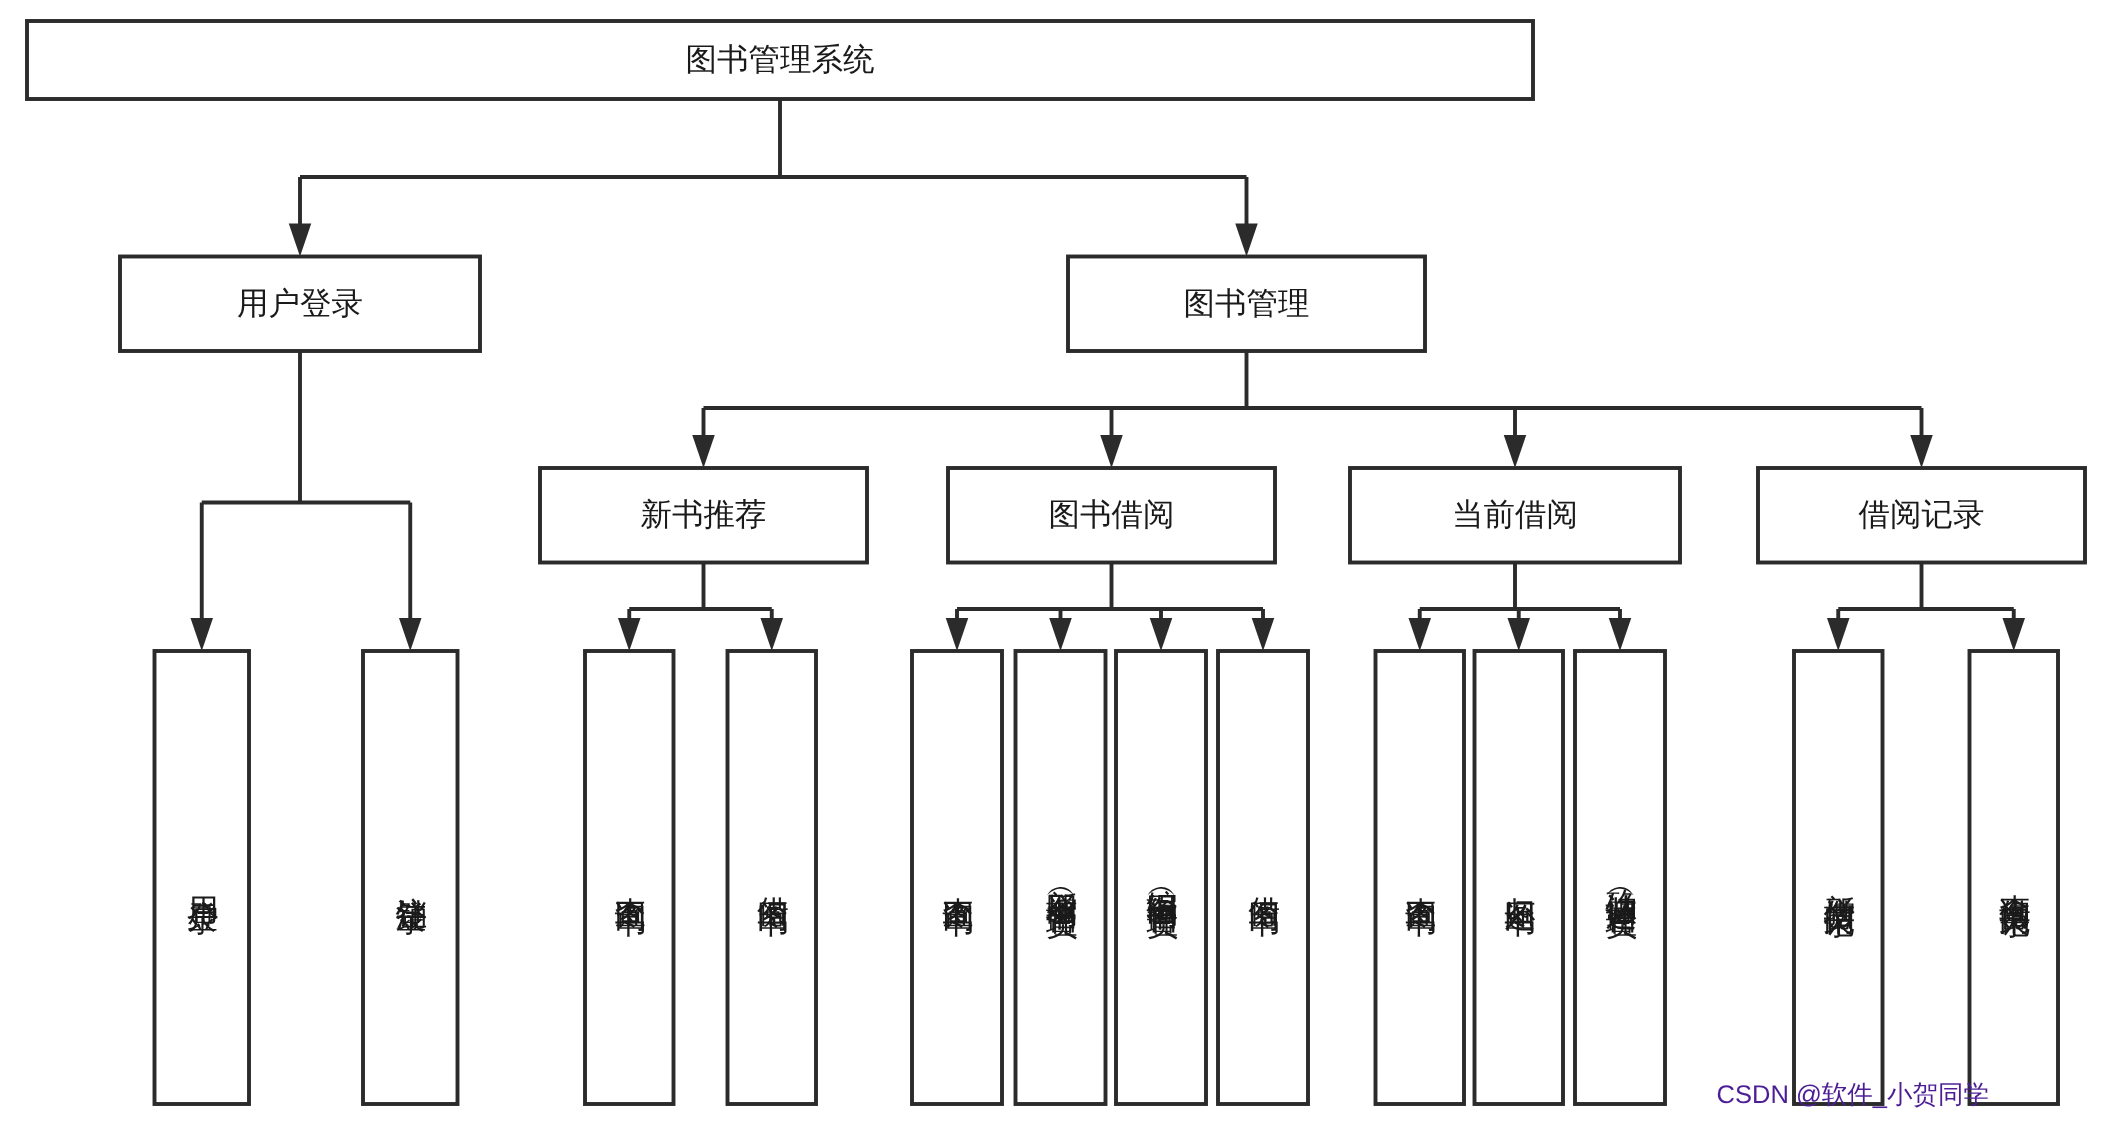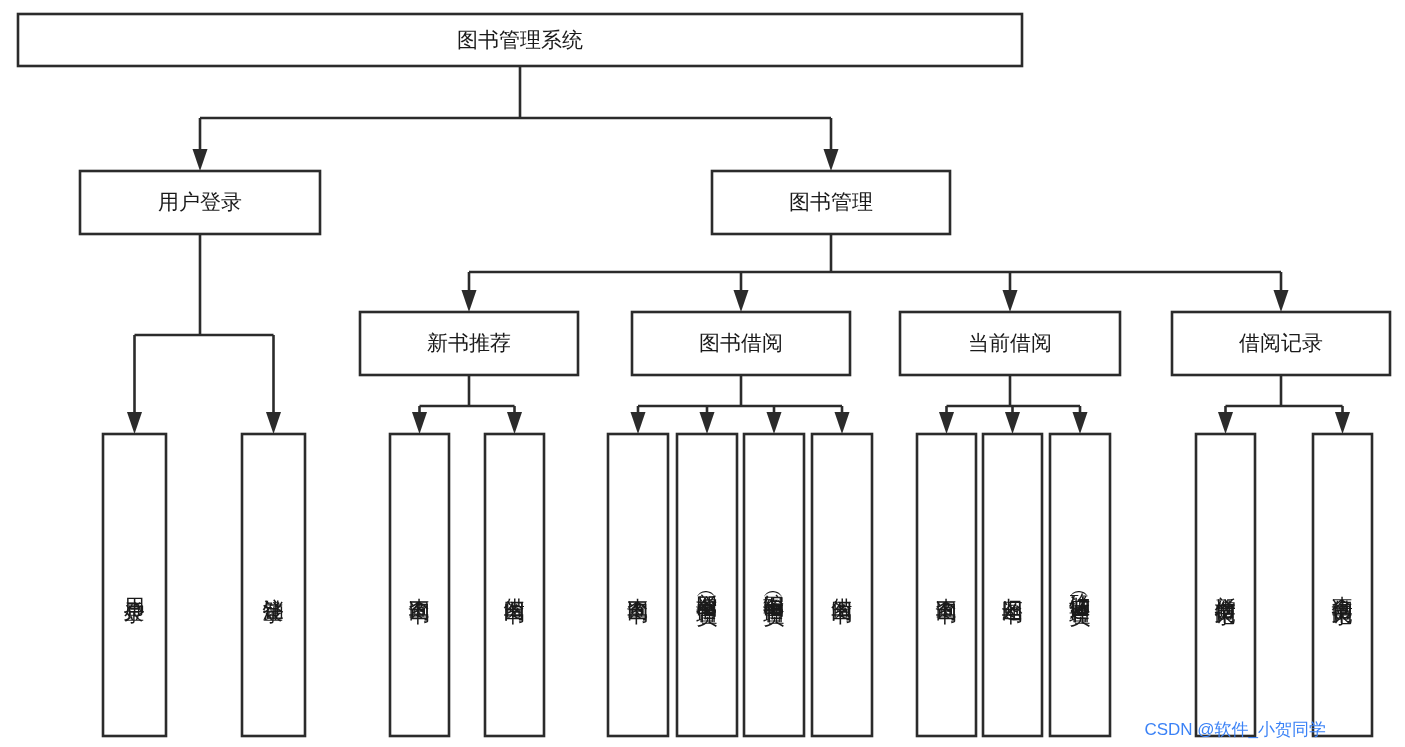--- a/index.html
+++ b/index.html
@@ -26,21 +26,21 @@
     font-size:21px;line-height:1.12;
     color:#1a1a1a;
     letter-spacing:2px;
     display:flex;align-items:center;justify-content:center;
     white-space:nowrap;
     pointer-events:none;
   }
   .watermark{
     position:absolute;right:8px;bottom:6px;
     font-family:"Liberation Sans","DejaVu Sans",sans-serif;
-    font-size:17px;color:#3b82f6;
+    font-size:17px;color:#4c1d95;
     white-space:nowrap;
   }
 </style>
 </head>
 <body>
 
 <div id="diagram-root">
 
   <svg class="canvas" id="canvas" viewBox="0 0 1405 747">
       <g>

